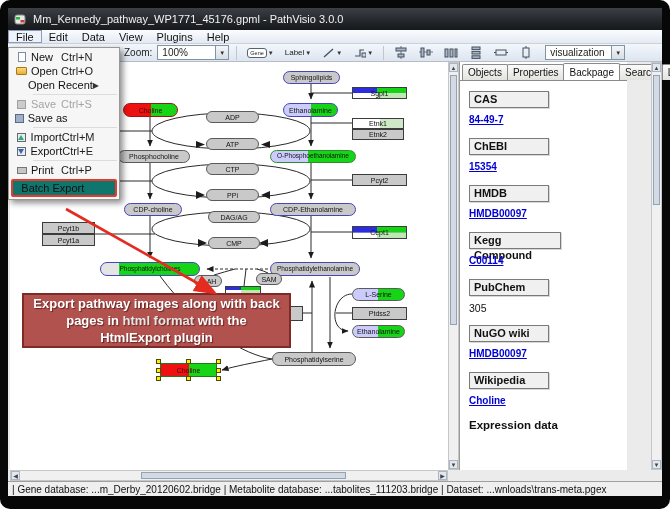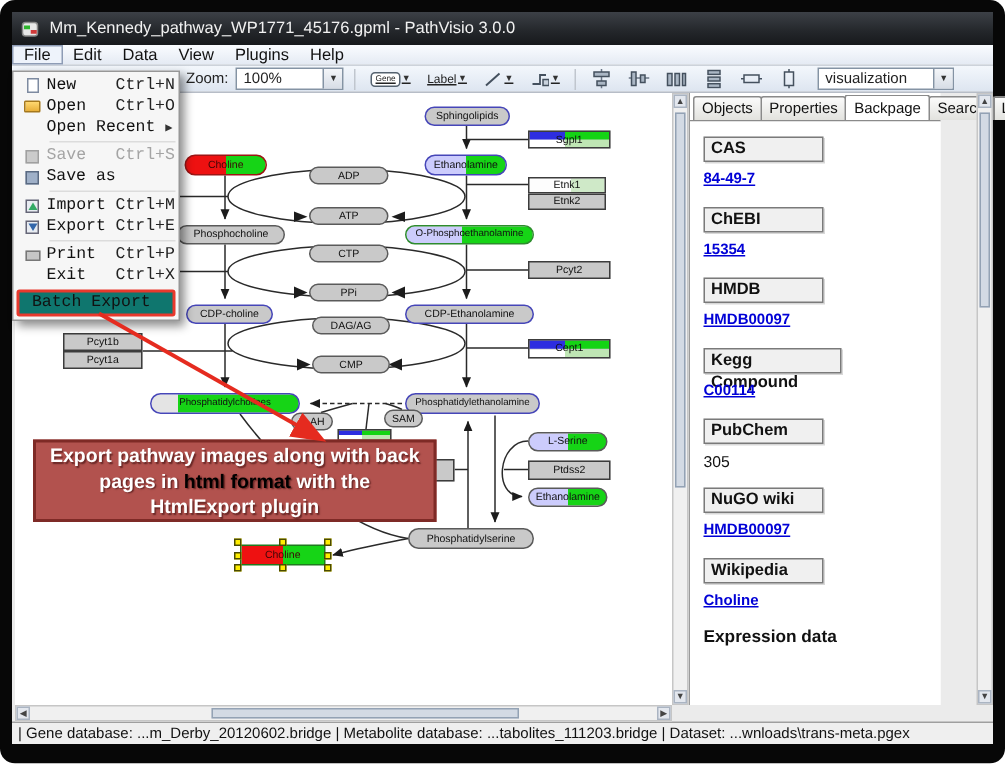--- a/index.html
+++ b/index.html
@@ -20,21 +20,21 @@
 
   
   .toolbar{position:absolute;left:0;top:36px;width:654px;height:18px;
     background:linear-gradient(#f3f7fc,#dde5f0);border-bottom:1px solid #b7bdc7;
     display:flex;align-items:center;gap:5px;padding-left:116px;font-size:10px;color:#222;}
   .tsep{width:1px;height:14px;background:#c0c6ce;margin:0 2px;}
   .combo{height:15px;background:#fff;border:1px solid #8493a4;display:flex;align-items:center;font-size:10px;}
   .combo .cv{padding:0 4px;flex:1;white-space:nowrap;}
   .combo .cb{width:13px;height:100%;background:linear-gradient(#f4f6f9,#d7dde6);border-left:1px solid #8493a4;
     display:flex;align-items:center;justify-content:center;font-size:6px;color:#333;}
-  .tbtn{height:15px;display:flex;align-items:center;gap:1px;padding:12px 2px;border:1px solid transparent;text-decoration:underline;}
+  .tbtn{height:15px;display:flex;align-items:center;gap:1px;padding:12px 2px;border:1px solid transparent;}
   .dd{font-size:6px;color:#333;}
   .ticon{display:block;}
 
   
   .statusbar{position:absolute;left:0;top:473px;width:654px;height:15px;background:#efefef;
     border-top:1px solid #9f9f9f;font-size:10px;color:#111;display:flex;align-items:center;padding-left:4px;white-space:nowrap;overflow:hidden;}
 
   
   .canvas{position:absolute;left:2px;top:54px;width:438px;height:408px;background:#fff;overflow:hidden;}
   .edges{position:absolute;left:0;top:0;z-index:1;}
@@ -52,21 +52,21 @@
   .gene-colored{background-image:linear-gradient(to right,#2d2de0 45%,#14d414 45%),linear-gradient(to right,#ffffff 45%,#bfe6b4 45%);
     background-size:100% 50%,100% 50%;background-position:top,bottom;background-repeat:no-repeat;}
   .etnk1{background:linear-gradient(to right,#fdfdfd 55%,#cfe9c8 55%);}
   .handle{position:absolute;width:5px;height:5px;background:#ffee00;border:1px solid #4a4a00;z-index:3;}
 
   
   .annot{position:absolute;left:12px;top:231px;width:269px;height:55px;z-index:5;
     background:#b2524e;border:2px solid #7e2a26;display:flex;flex-direction:column;justify-content:center;
     text-align:center;color:#fff;font-weight:bold;font-size:13px;line-height:17px;
     text-shadow:1px 1px 1px rgba(40,0,0,.55);}
-  .annot .hl{color:#000000;}
+  .annot .hl{color:#e5e5e5;}
 
   
   .sb{position:absolute;background:#f0f0f0;border:1px solid #c6c6c6;z-index:4;}
   .sb .ar{position:absolute;font-size:6px;color:#444;line-height:9px;text-align:center;width:9px;height:9px;background:#e3e7ee;border:1px solid #aab4c2;}
   .sb .th{position:absolute;background:#d3dae4;border:1px solid #93a2b4;}
 
   
   .panel{position:absolute;left:451px;top:54px;width:168px;height:408px;background:#fff;border-left:1px solid #9a9a9a;}
   .tabs{position:absolute;left:2px;top:2px;height:16px;display:flex;font-size:10px;color:#111;}
   .tab{padding:2px 5px 0;border:1px solid #8a8a8a;border-bottom:none;background:linear-gradient(#fbfbfb,#e2e2de);margin-right:-1px;border-radius:2px 2px 0 0;}
@@ -78,21 +78,21 @@
   .sec-box{width:80px;height:17px;line-height:15px;border:1px solid #7a7a7a;background:#f0f0f0;
     font-weight:bold;font-size:11px;padding-left:4px;color:#111;box-shadow:1px 1px 0 #d8d8d8;}
   .sec-box.wide{width:92px;}
   .sec-link{display:inline-block;margin-top:6px;color:#0000d6;font-weight:bold;font-size:10px;text-decoration:underline;cursor:pointer;}
   .sec-val{margin-top:6px;font-size:10.5px;color:#111;}
   .expr{font-weight:bold;font-size:11.5px;color:#111;margin-top:4px;}
 
   
   .popup{position:absolute;left:0px;top:39px;width:112px;background:#f6f6f6;border:1px solid #979797;
     box-shadow:3px 3px 6px rgba(0,0,0,.45);z-index:20;padding:2px 0;font-size:11px;color:#111;}
-  .mi{height:14px;display:flex;align-items:center;padding:0 4px 0 3px;font-family:Liberation Mono, monospace;}
+  .mi{height:14px;display:flex;align-items:center;padding:0 20px 0 3px;}
   .mi .ic{width:19px;display:flex;align-items:center;justify-content:center;}
   .mi .lbl{flex:1;white-space:nowrap;}
   .mi .sc{width:38px;color:#222;white-space:nowrap;}
   .mi.disabled .lbl,.mi.disabled .sc{color:#a4a4a4;}
   .msep{height:1px;background:#dcdcdc;margin:2px 2px 2px 24px;}
   .sub{font-size:8px;color:#333;}
   .redbox{border:2px solid #e8392d;border-radius:2px;margin:2px 2px 0;background:#0f766e;}
   .ic-doc{width:8px;height:10px;background:#fff;border:1px solid #7d8aa0;}
   .ic-folder{width:11px;height:8px;background:linear-gradient(#ffd870,#e8af39);border:1px solid #a5781c;border-radius:1px;}
   .ic-save{width:9px;height:9px;background:#9fb0c8;border:1px solid #5a6a82;}
@@ -192,21 +192,21 @@
             <line x1="12" y1="6.5" x2="14" y2="6.5" stroke="#44505e"></line>
           </svg>
       </div>
       <div class="tbtn">
         <svg width="14" height="13">
           <rect x="4" y="2" width="6" height="9" fill="none" stroke="#44505e"></rect>
             <line x1="7" y1="0" x2="7" y2="2" stroke="#44505e"></line>
             <line x1="7" y1="11" x2="7" y2="13" stroke="#44505e"></line>
           </svg>
       </div>
-      <div class="combo" style="width:91px;margin-left:4px;">
+      <div class="combo" style="width:80px;margin-left:4px;">
         <span class="cv">visualization</span>
         <span class="cb">▼</span>
       </div>
     </div>
 
     <div class="canvas">
       <svg class="edges" width="438" height="408">
         <defs>
           <marker id="ah" markerWidth="9" markerHeight="8" refX="6.5" refY="3" orient="auto">
             <path d="M0,0 L7,3 L0,6 z" fill="#1c1c1c"></path>
@@ -422,25 +422,20 @@
           <span class="sc">Ctrl+E</span>
       </div>
       <div class="msep"></div>
       <div class="mi">
         <span class="ic">
             <span class="ic-print"></span>
           </span>
         <span class="lbl">Print</span>
           <span class="sc">Ctrl+P</span>
       </div>
-      <div class="mi">
-        <span class="ic"></span>
-        <span class="lbl">Exit</span>
-          <span class="sc">Ctrl+X</span>
-      </div>
       <div class="redbox">
         <div class="mi">
           <span class="ic"></span>
           <span class="lbl">Batch Export</span>
             <span class="sc"></span>
         </div>
       </div>
     </div>
 
     <svg class="overlay" width="654" height="488">

